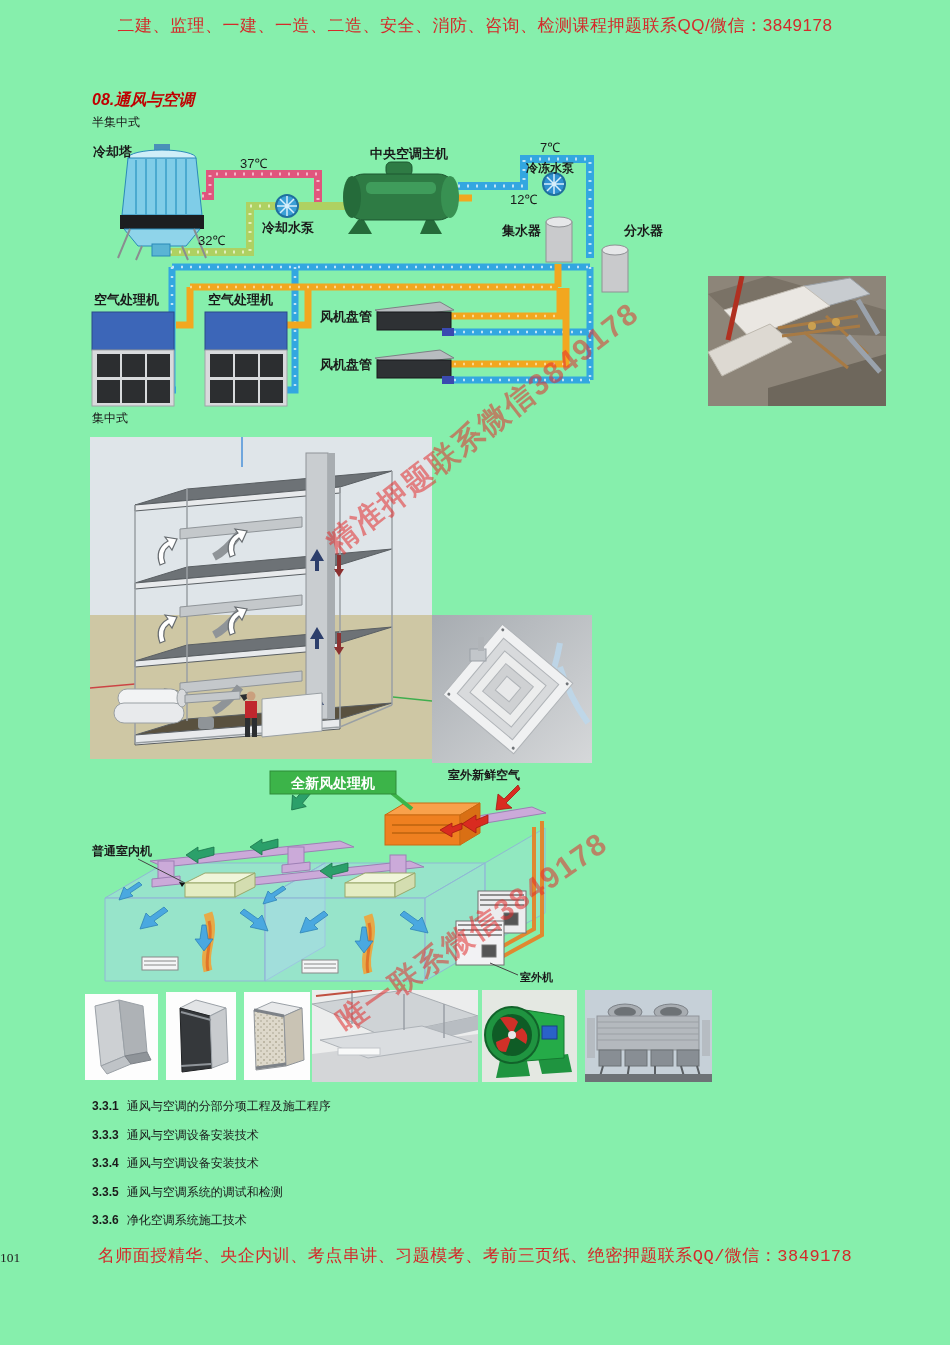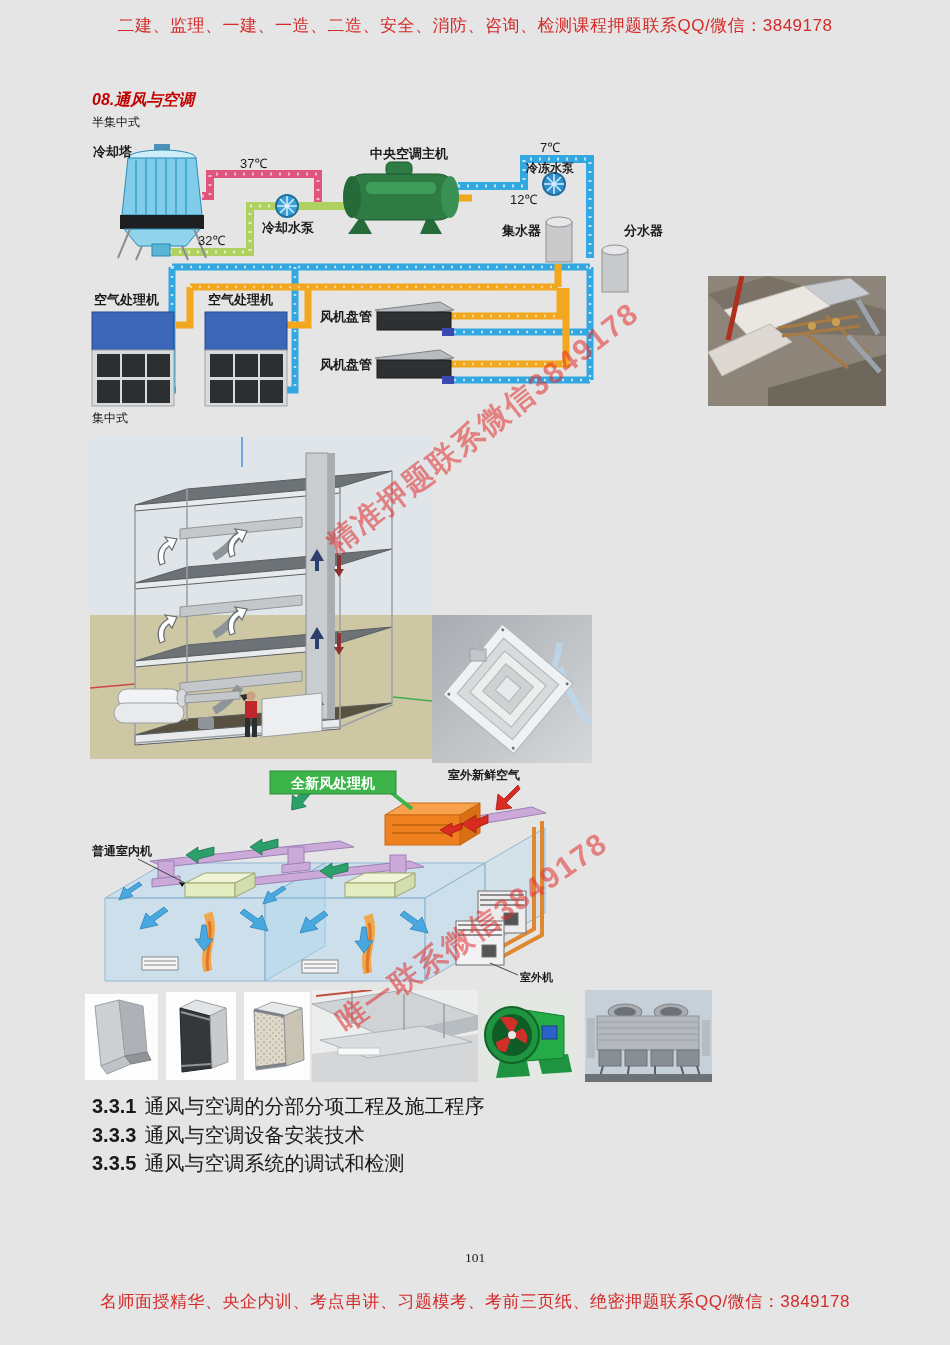--- a/index.html
+++ b/index.html
@@ -1,25 +1,25 @@
 <!DOCTYPE html>
 <html><head>
 <meta charset="utf-8">
 <style>
   html,body{margin:0;padding:0;background:#ffffff;}
-  .page{position:relative;width:950px;height:1345px;background:#e5e5e5;overflow:hidden;
+  .page{position:relative;width:950px;height:1345px;background:#86efac;overflow:hidden;
         font-family:"Liberation Sans",sans-serif;color:#222;}
   .abs{position:absolute;}
   .red-banner{width:950px;text-align:center;color:#d42a2a;font-size:17px;letter-spacing:0.5px;}
   .sec-heading{color:#c00000;font-weight:bold;font-size:16px;}
   .sub-heading{color:#1a1a1a;font-size:12px;}
-  .toc{left:92px;top:1092px;font-size:20px;line-height:28.5px;color:#1a1a1a;}
+  .toc{left:92px;top:1092px;font-size:12px;line-height:28.5px;color:#1a1a1a;}
   .toc-row{white-space:nowrap;}
   .toc-num{font-weight:bold;font-family:"Liberation Sans",sans-serif;margin-right:8px;}
-  .pageno{left:0;top:1250px;width:950px;text-align:center;font-size:13.5px;color:#222;
+  .pageno{left:0;top:1250px;width:950px;font-size:13.5px;color:#222;
           font-family:"Liberation Serif",serif;}
   .wm{position:absolute;color:rgba(225,45,45,0.55);font-size:30px;font-weight:bold;
       letter-spacing:2px;text-align:center;pointer-events:none;z-index:50;white-space:nowrap;}
   .wm1{left:278px;top:408px;width:410px;transform:rotate(-38deg);}
   .wm2{left:300px;top:912px;width:345px;transform:rotate(-35deg);}
   svg text{font-family:"Liberation Sans",sans-serif;}
   .dlabel{font-size:13px;font-weight:bold;fill:#1a1a1a;}
   .tlabel{font-size:13px;fill:#1a1a1a;}
   .photo-frame{position:absolute;}
 </style>
@@ -433,23 +433,25 @@
       <rect x="66" y="60" width="22" height="16"></rect>
         <rect x="92" y="60" width="22" height="16"></rect>
     </g>
     <path d="M18,76 L14,90 M44,76 L42,90 M70,76 L70,90 M96,76 L100,90 M112,76 L116,90" stroke="#5a5f63" stroke-width="2"></path>
     <rect y="84" width="127" height="8" fill="#6d7276"></rect>
   </svg>
 
   <div class="abs toc">
     <div class="toc-row"><span class="toc-num">3.3.1</span><span>通风与空调的分部分项工程及施工程序</span></div>
     <div class="toc-row"><span class="toc-num">3.3.3</span><span>通风与空调设备安装技术</span></div>
+    <div class="toc-row"><span class="toc-num">3.3.4</span><span>通风与空调设备安装技术</span></div>
     <div class="toc-row"><span class="toc-num">3.3.5</span><span>通风与空调系统的调试和检测</span></div>
+    <div class="toc-row"><span class="toc-num">3.3.6</span><span>净化空调系统施工技术</span></div>
   </div>
 
   <div class="abs pageno">101</div>
 
-  <div class="abs red-banner" style="top:1290px;">名师面授精华、央企内训、考点串讲、习题模考、考前三页纸、绝密押题联系QQ/微信：3849178</div>
+  <div class="abs red-banner" style="top:1244px;font-family:Liberation Mono, monospace;">名师面授精华、央企内训、考点串讲、习题模考、考前三页纸、绝密押题联系QQ/微信：3849178</div>
 
   <div class="wm wm1">精准押题联系微信3849178</div>
   <div class="wm wm2">唯一联系微信3849178</div>
 
 </div>
 
 </body></html>

